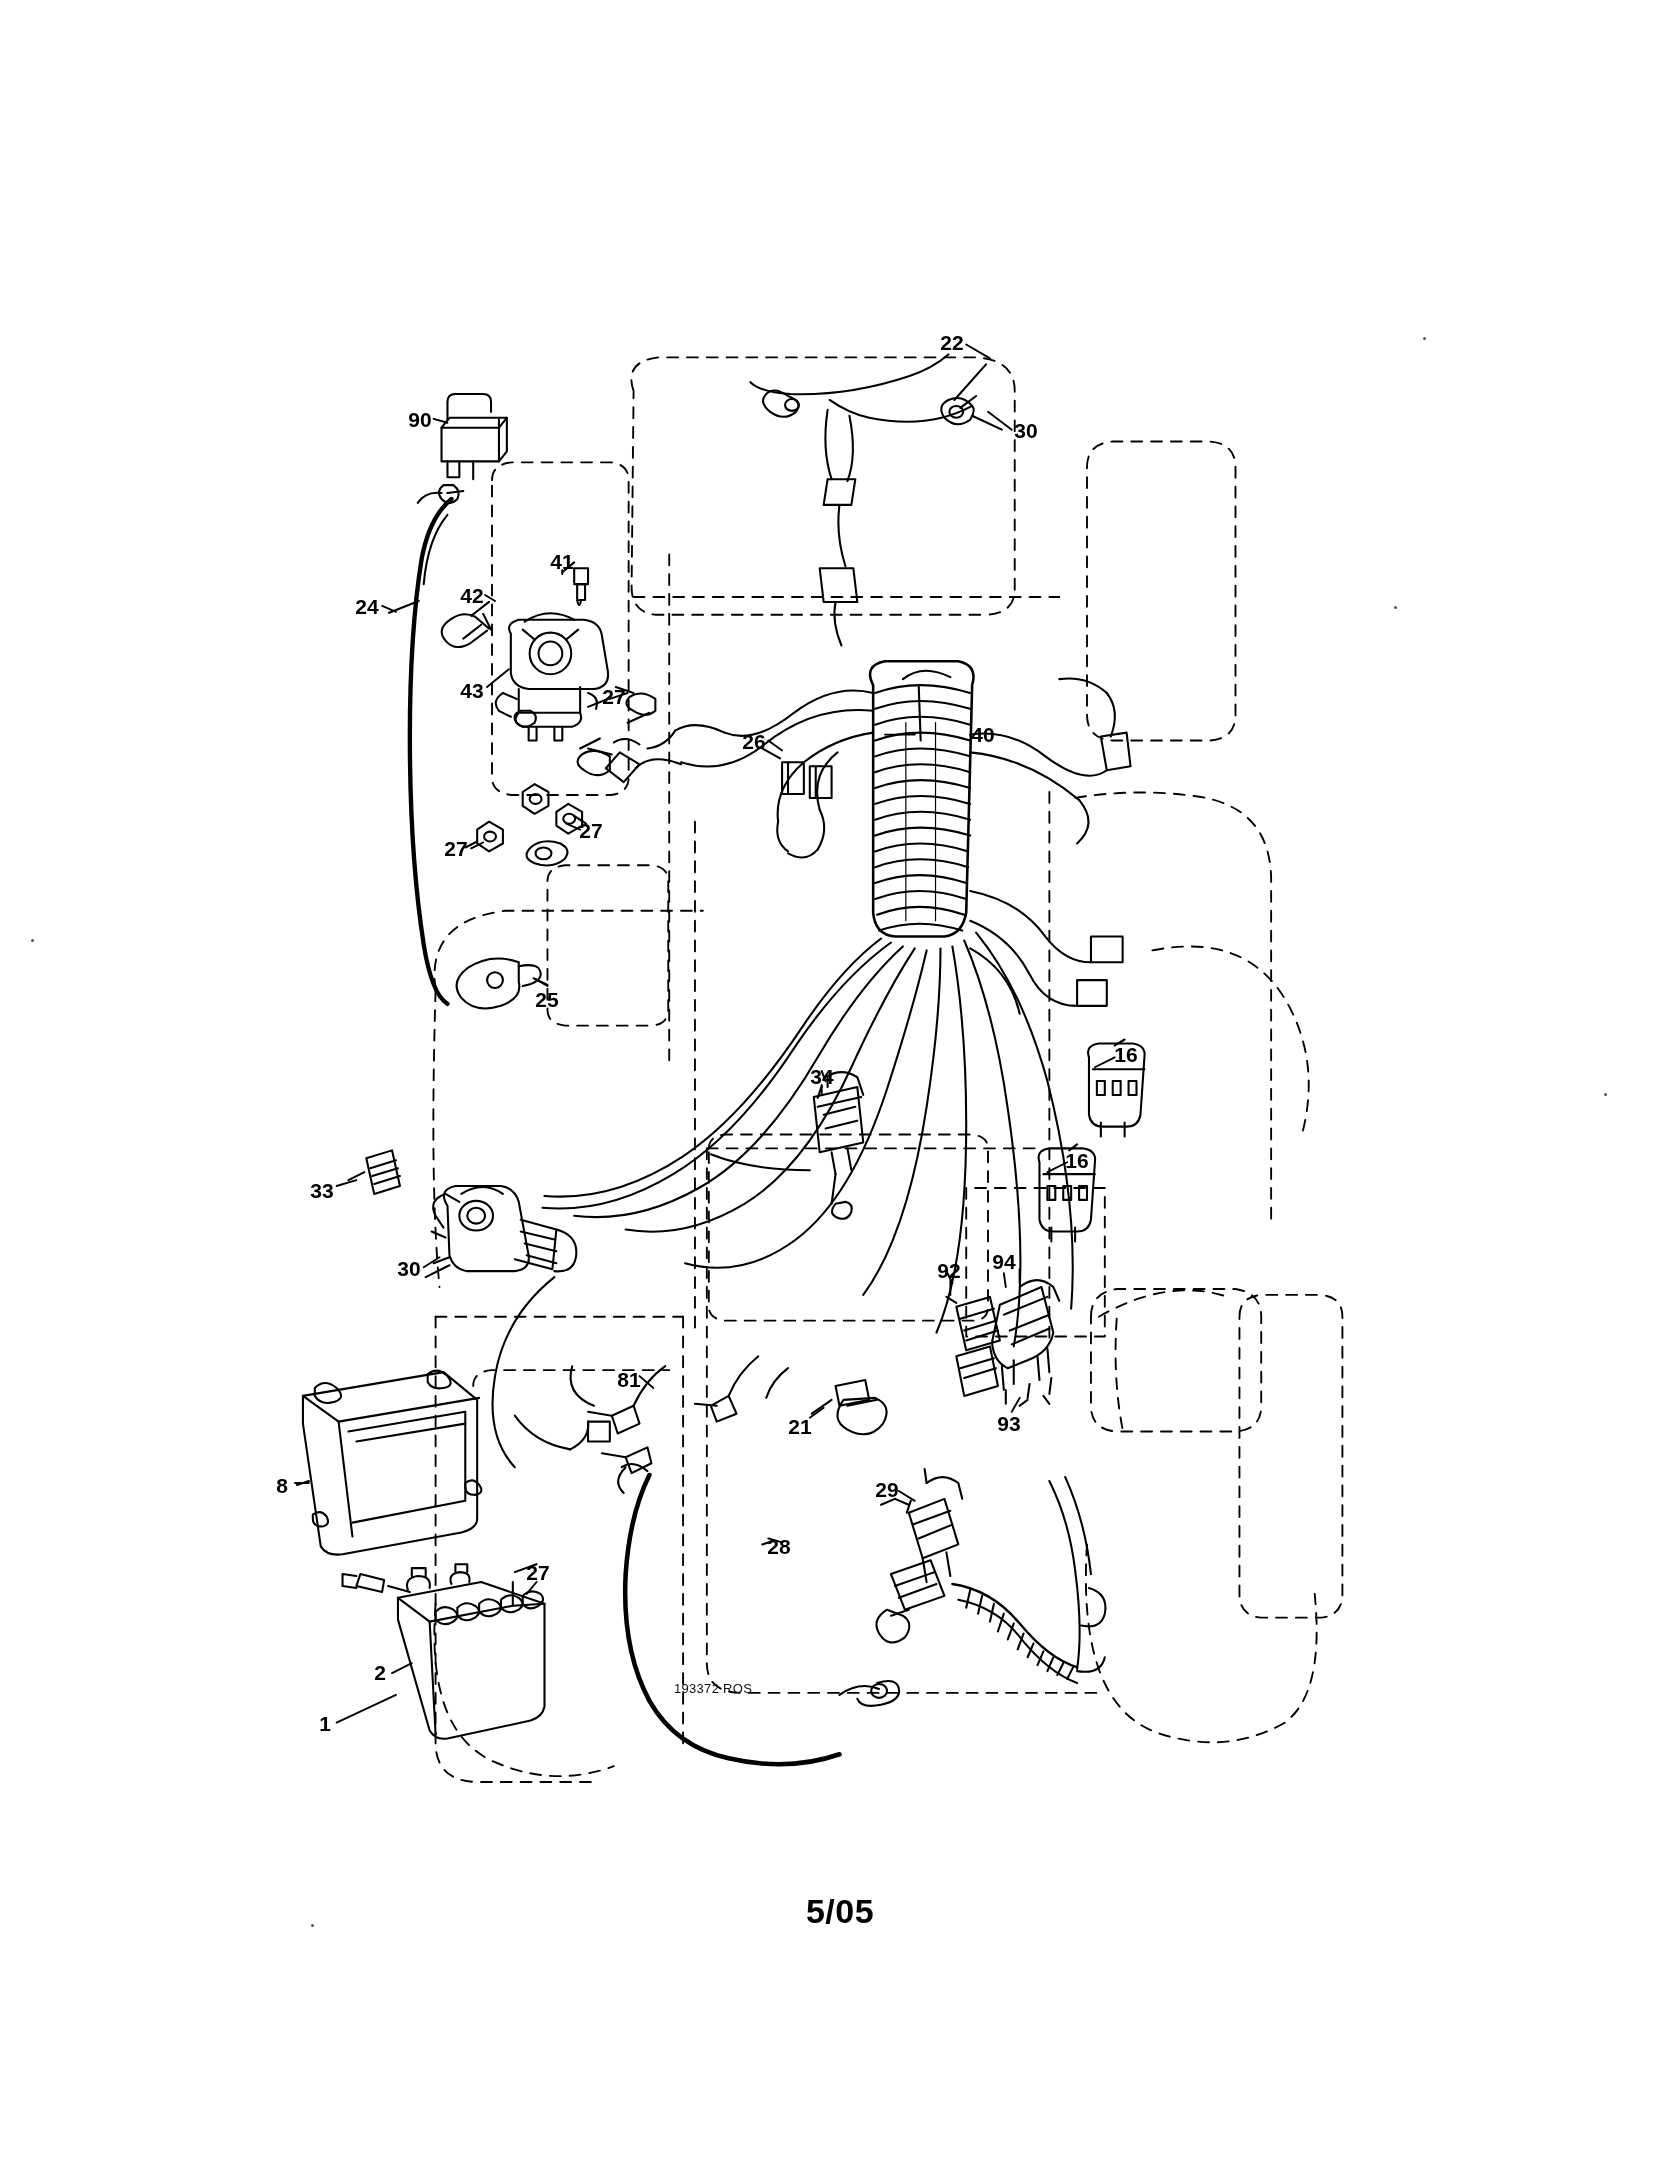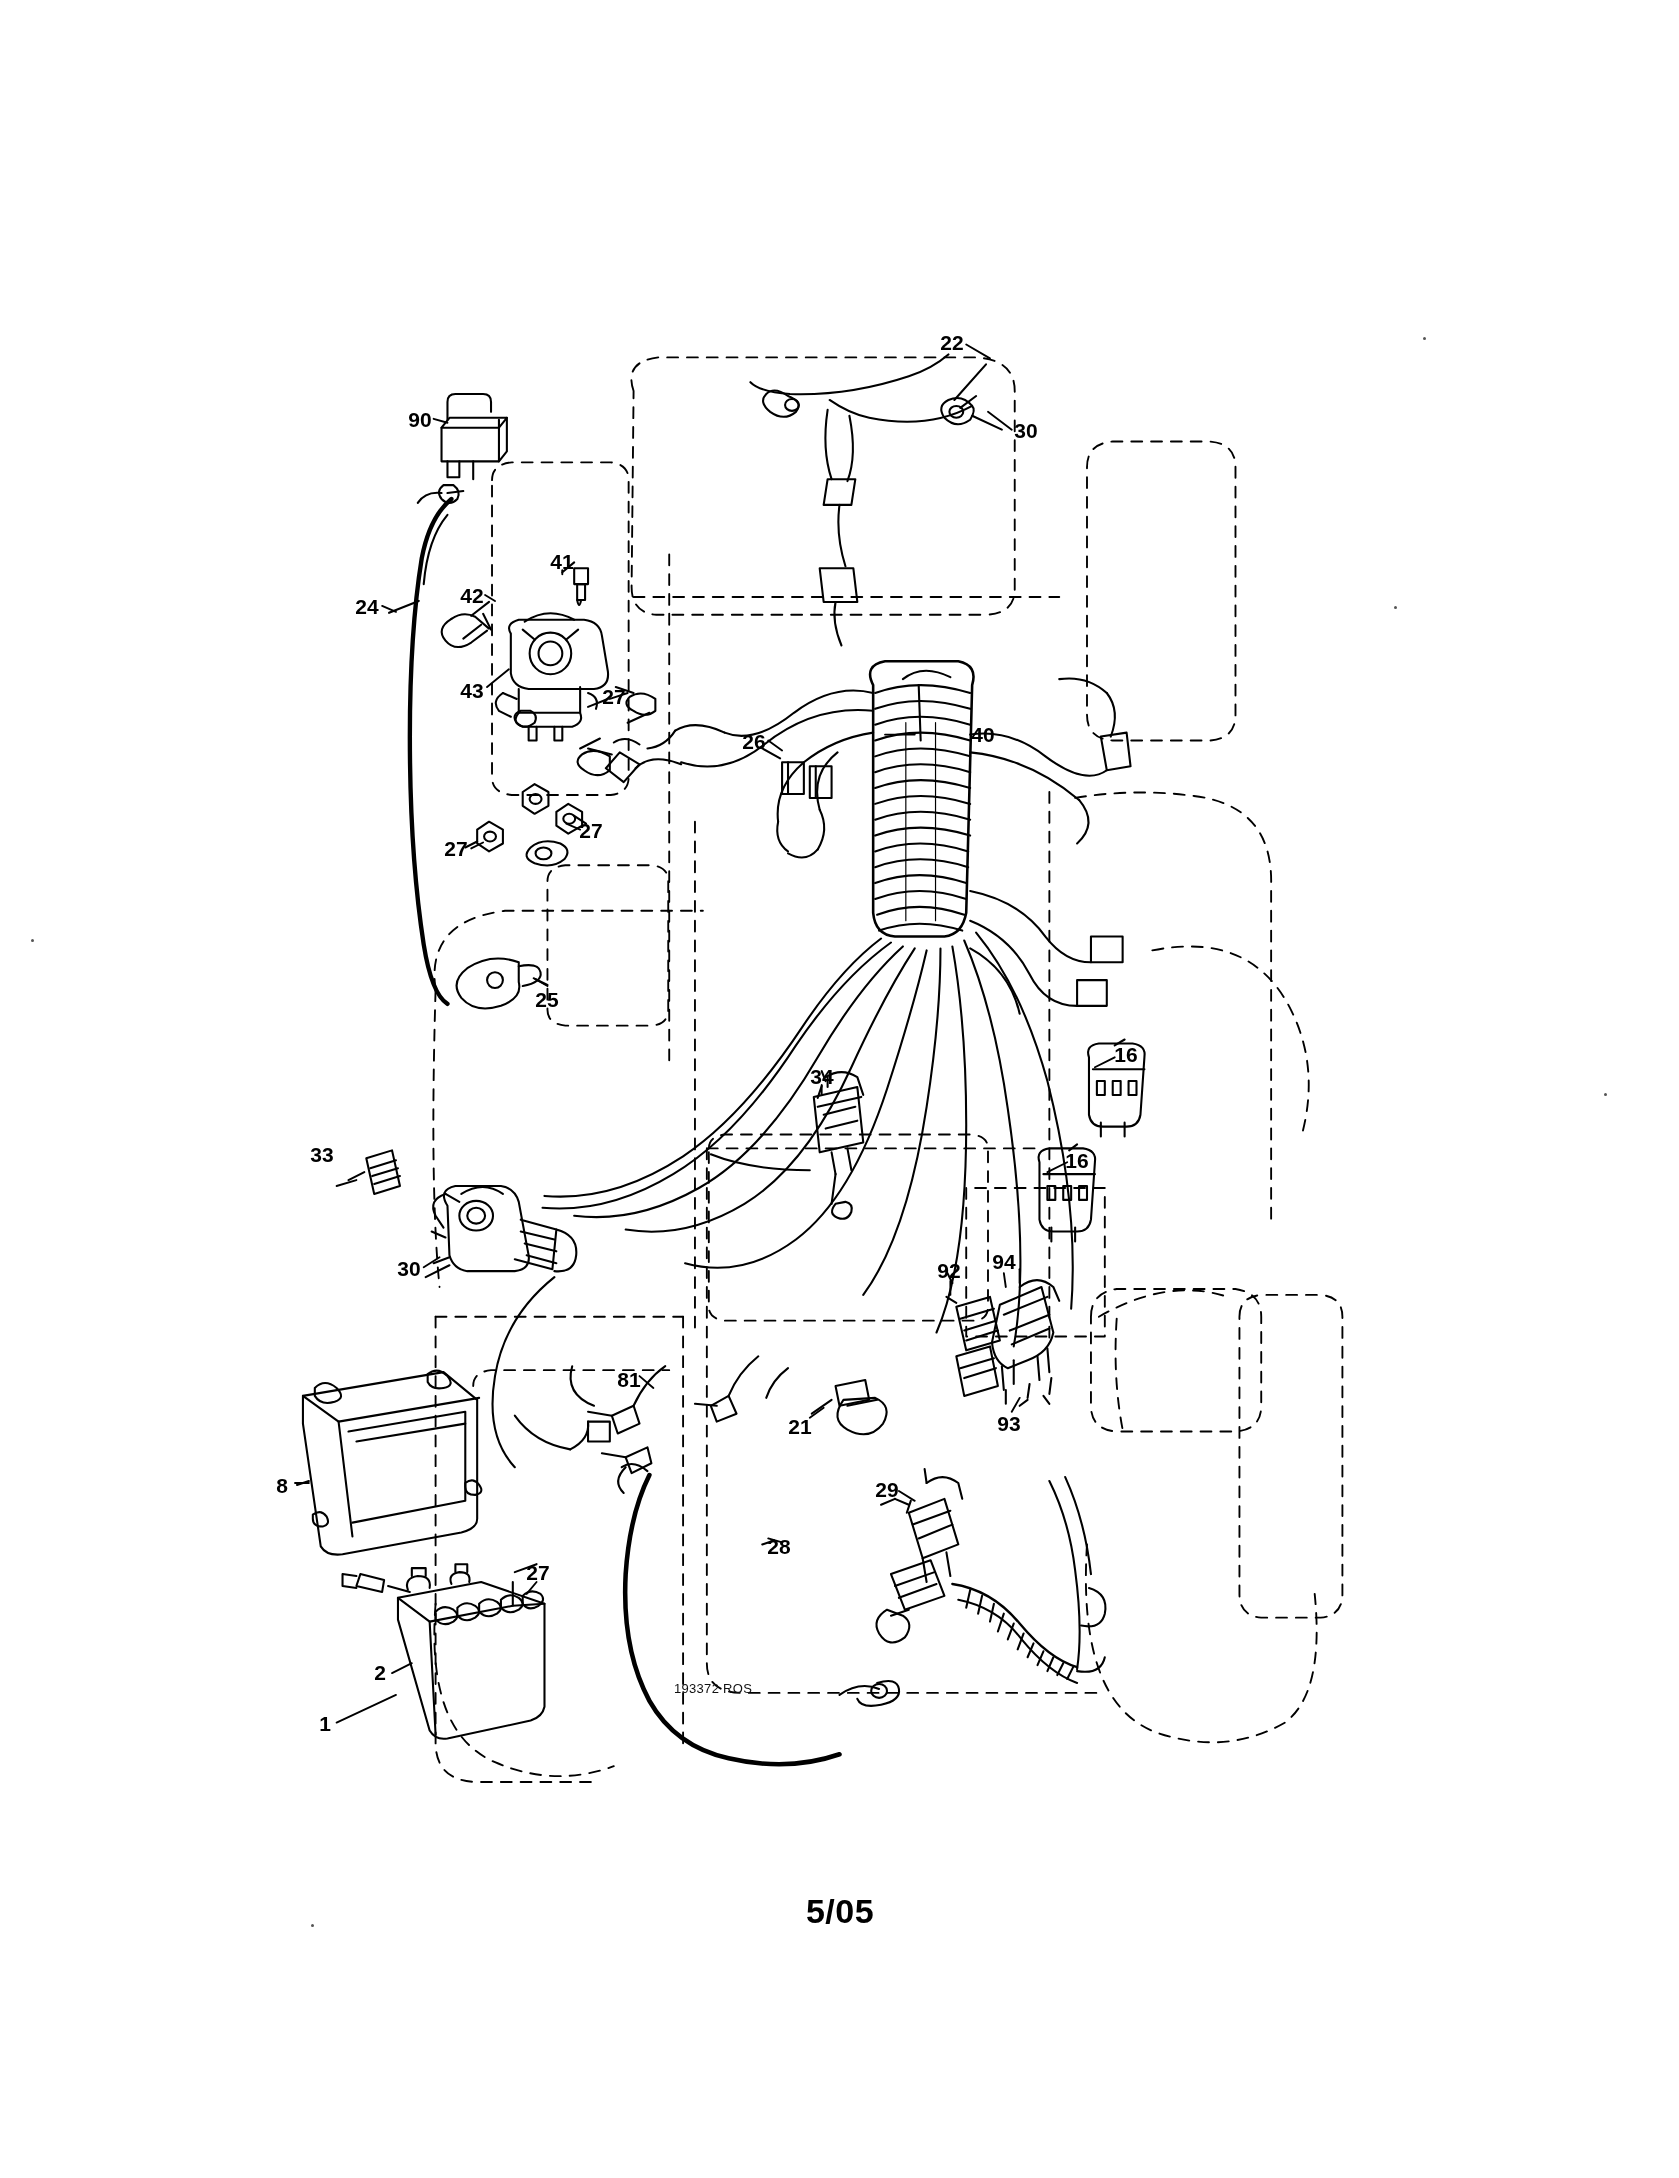--- a/index.html
+++ b/index.html
@@ -531,21 +531,21 @@
   <div class="callout" style="left:472px;top:690px">43</div>
   <div class="callout" style="left:614px;top:696px">27</div>
   <div class="callout" style="left:754px;top:741px">26</div>
   <div class="callout" style="left:983px;top:734px">40</div>
   <div class="callout" style="left:591px;top:830px">27</div>
   <div class="callout" style="left:456px;top:848px">27</div>
   <div class="callout" style="left:547px;top:999px">25</div>
   <div class="callout" style="left:1126px;top:1054px">16</div>
   <div class="callout" style="left:822px;top:1076px">34</div>
   <div class="callout" style="left:1077px;top:1160px">16</div>
-  <div class="callout" style="left:322px;top:1154px">33</div>
+  <div class="callout" style="left:322px;top:1190px">33</div>
   <div class="callout" style="left:409px;top:1268px">30</div>
   <div class="callout" style="left:949px;top:1270px">92</div>
   <div class="callout" style="left:1004px;top:1261px">94</div>
   <div class="callout" style="left:629px;top:1379px">81</div>
   <div class="callout" style="left:800px;top:1426px">21</div>
   <div class="callout" style="left:1009px;top:1423px">93</div>
   <div class="callout" style="left:282px;top:1485px">8</div>
   <div class="callout" style="left:887px;top:1489px">29</div>
   <div class="callout" style="left:779px;top:1546px">28</div>
   <div class="callout" style="left:538px;top:1572px">27</div>

